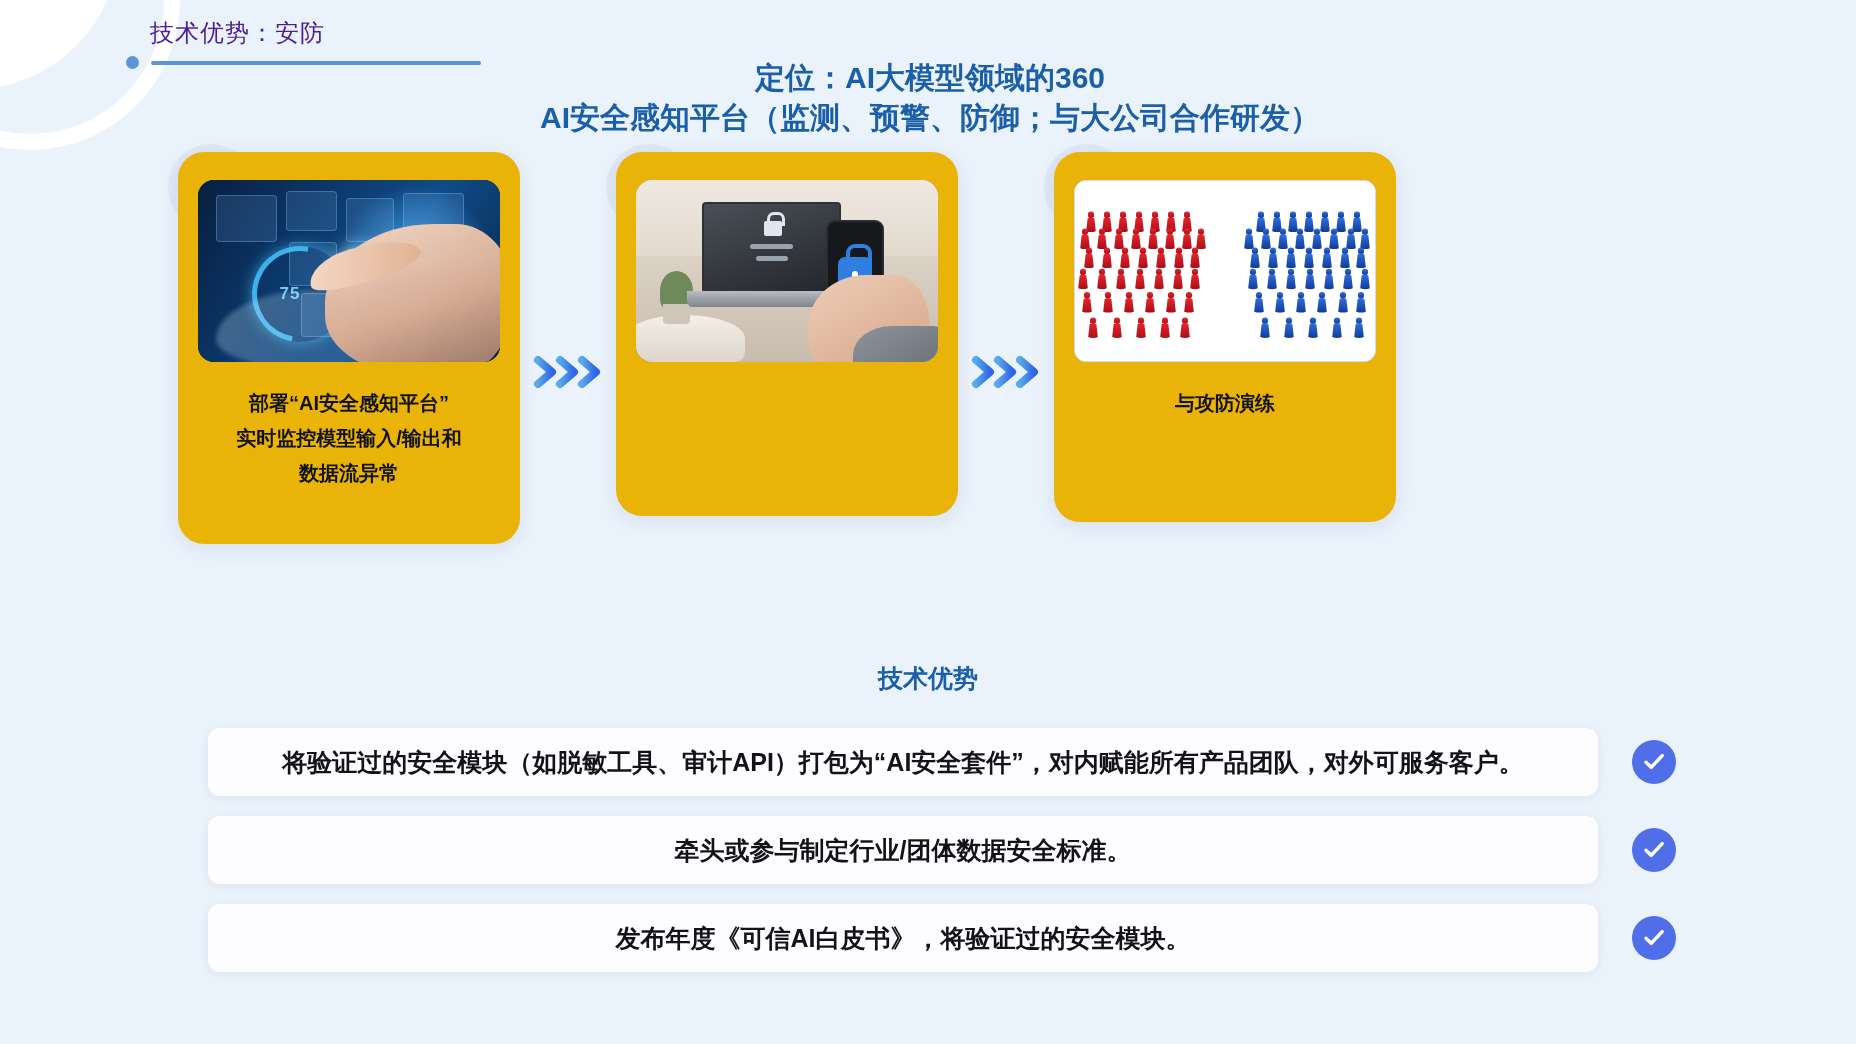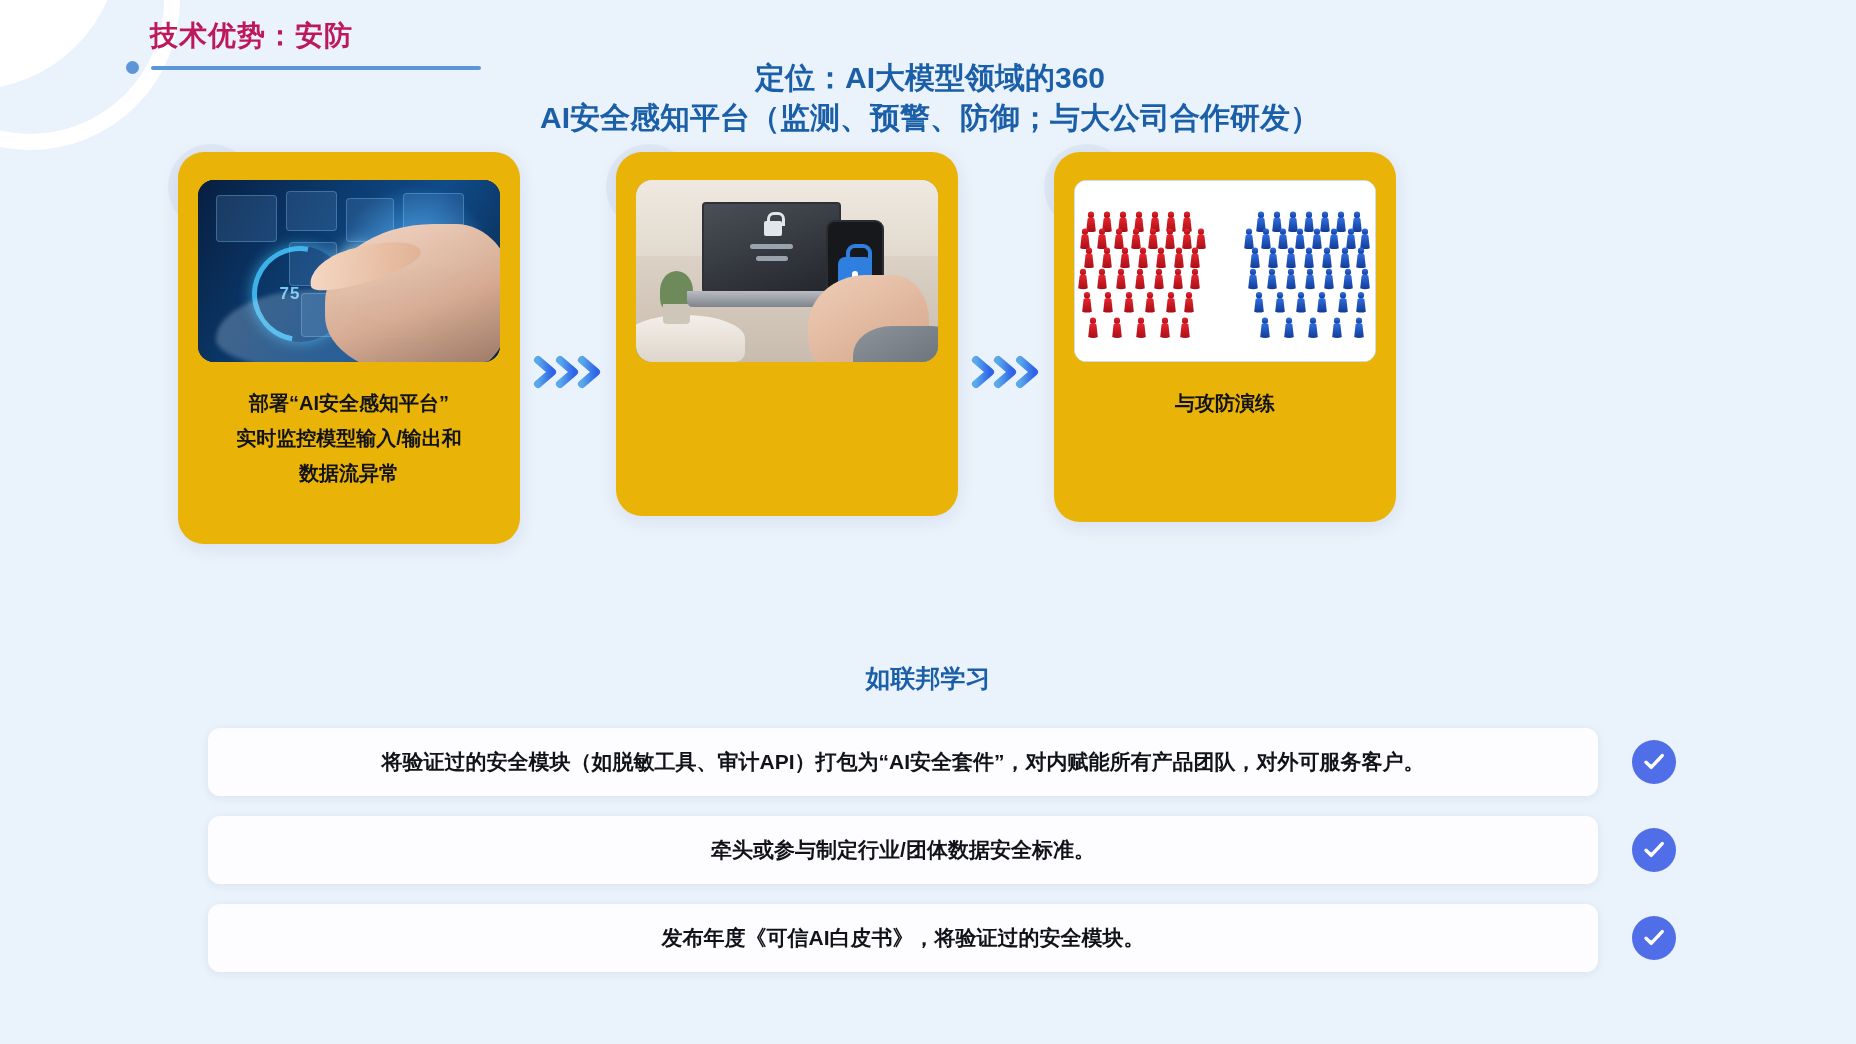--- a/index.html
+++ b/index.html
@@ -30,23 +30,23 @@
     background: #ffffff;
   }
 
   
   .header {
     position: absolute;
     left: 150px; top: 18px;
     width: 560px;
   }
   .header-title {
-    font-size: 28px;
-    font-weight: bold;
-    color: #be185d;
+    font-size: 24px;
+    font-weight: normal;
+    color: #4c1d95;
     letter-spacing: 1px;
     line-height: 1.25;
   }
   .header-rule-wrap {
     display: flex;
     align-items: center;
     margin-top: 8px;
     margin-left: -24px;
   }
   .header-dot {
@@ -347,21 +347,21 @@
     height: 68px;
     background: #fdfdff;
     border-radius: 12px;
     box-shadow: 0 2px 8px rgba(40,70,120,0.08);
     display: flex;
     align-items: center;
     justify-content: center;
     padding: 0 24px;
   }
   .row-text {
-    font-size: 21px;
+    font-size: 25px;
     font-weight: bold;
     color: #111318;
     white-space: nowrap;
   }
   .row-check {
     flex: 0 0 auto;
     width: 44px; height: 44px;
     margin-left: 34px;
     border-radius: 50%;
     background: #4f6ee8;
@@ -616,21 +616,21 @@
         </div>
       </div>
       <div class="card-caption">
         <div>与攻防演练</div>
       </div>
     </div>
   </div>
 
 </div>
 
-<div class="section-heading">如联邦学习</div>
+<div class="section-heading">技术优势</div>
 
 <div class="rows">
 
   <div class="row">
     <div class="row-bar">
       <span class="row-text">将验证过的安全模块（如脱敏工具、审计API）打包为“AI安全套件”，对内赋能所有产品团队，对外可服务客户。</span>
     </div>
     <div class="row-check">
       <svg width="26" height="26" viewBox="0 0 26 26">
         <path d="M5 13.2 L10.2 18.4 L21.2 6.6 L18.4 12.2 L10.2 15.4 Z" fill="#ffffff"></path>

